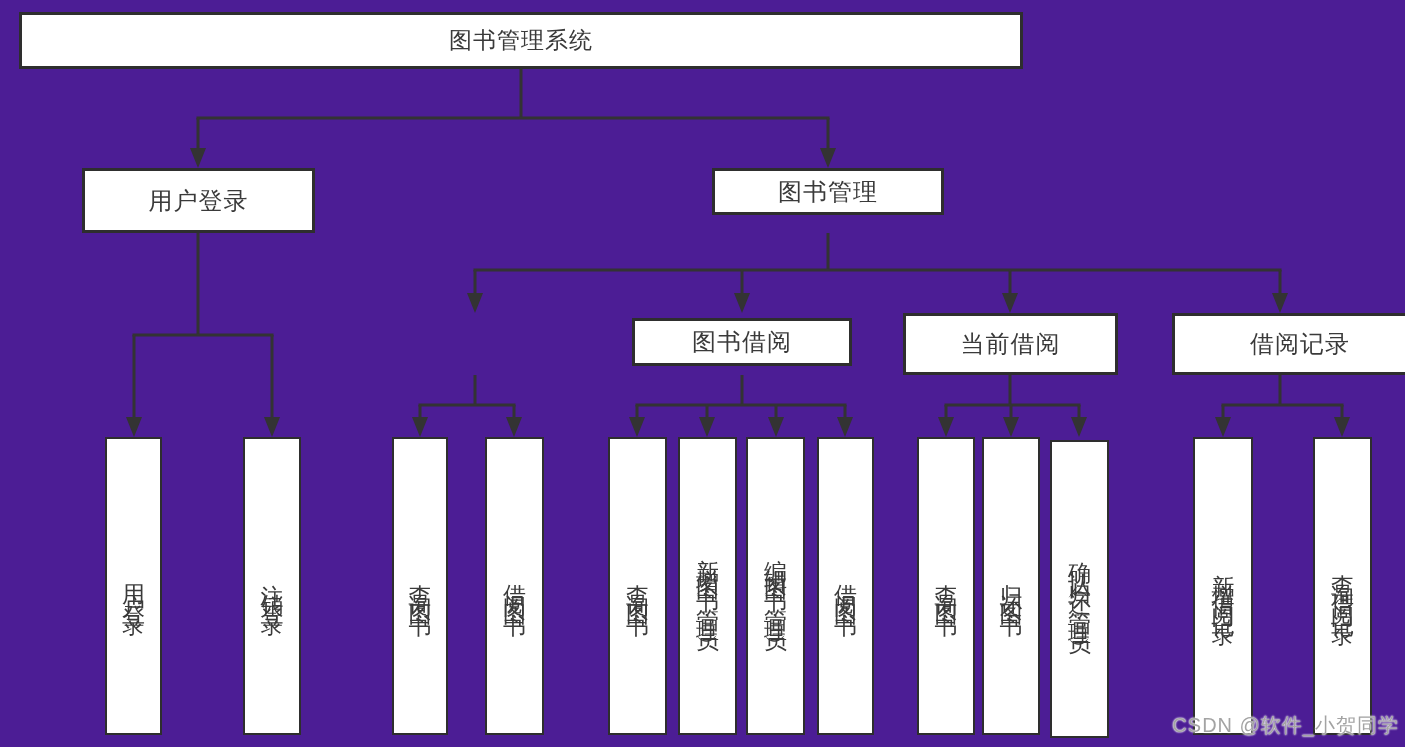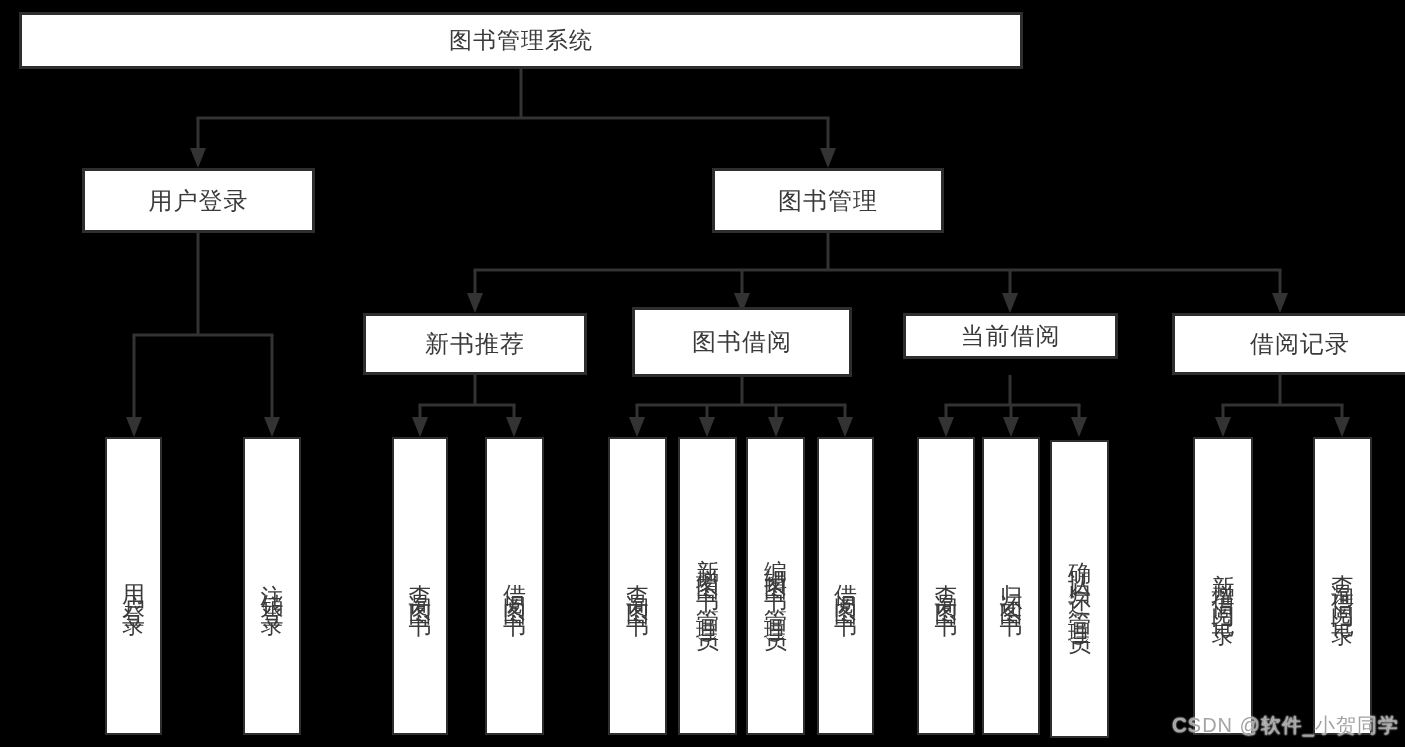--- a/index.html
+++ b/index.html
@@ -1,18 +1,18 @@
 <!DOCTYPE html>
 <html><head>
 <meta charset="utf-8">
 <title>图书管理系统</title>
 <style>
   html,body { margin:0; padding:0; background:#ffffff; }
   #stage {
-    position:relative; width:1405px; height:747px; background:#000000;
+    position:relative; width:1405px; height:747px; background:#4c1d95;
     font-family:"Liberation Sans","DejaVu Sans",sans-serif; overflow:hidden;
   }
   #connectors { position:absolute; left:0; top:0; width:1405px; height:747px; }
   .node {
     position:absolute; box-sizing:border-box; background:#ffffff;
     border:3px solid #2e2e2e; color:#3a3a3a;
     display:flex; align-items:center; justify-content:center;
     text-align:center; line-height:1;
   }
   .node.h { font-size:24px; letter-spacing:1px; }
@@ -96,25 +96,24 @@
       <polygon points="1003,417 1019,417 1011,437"></polygon>
       <polygon points="1071,417 1087,417 1079,437"></polygon>
       <polygon points="1215,417 1231,417 1223,437"></polygon>
       <polygon points="1334,417 1350,417 1342,437"></polygon>
     </g>
   </svg>
 
   <div class="node h root" style="left:19px; top:12px; width:1004px; height:57px">图书管理系统</div>
 
   <div class="node h" style="left:82px; top:168px; width:233px; height:65px">用户登录</div>
-  <div class="node h" style="left:712px; top:168px; width:232px; height:65px">图书管理</div>
+  <div class="node h" style="left:712px; top:168px; width:232px; height:47px">图书管理</div>
 
-  <div class="node h" style="left:363px; top:313px; width:224px; height:62px">新书推荐</div>
-  <div class="node h" style="left:632px; top:307px; width:220px; height:70px">图书借阅</div>
-  <div class="node h" style="left:903px; top:313px; width:215px; height:46px">当前借阅</div>
+  <div class="node h" style="left:632px; top:318px; width:220px; height:48px">图书借阅</div>
+  <div class="node h" style="left:903px; top:313px; width:215px; height:62px">当前借阅</div>
   <div class="node h" style="left:1172px; top:313px; width:256px; height:62px">借阅记录</div>
 
   <div class="node v" style="left:105px; top:437px; width:57px; height:298px">用户登录</div>
   <div class="node v" style="left:243px; top:437px; width:58px; height:298px">注销登录</div>
 
   <div class="node v" style="left:392px; top:437px; width:56px; height:298px">查询图书</div>
   <div class="node v" style="left:485px; top:437px; width:59px; height:298px">借阅图书</div>
 
   <div class="node v" style="left:608px; top:437px; width:59px; height:298px">查询图书</div>
   <div class="node v" style="left:678px; top:437px; width:59px; height:298px">新增图书（管理员）</div>

